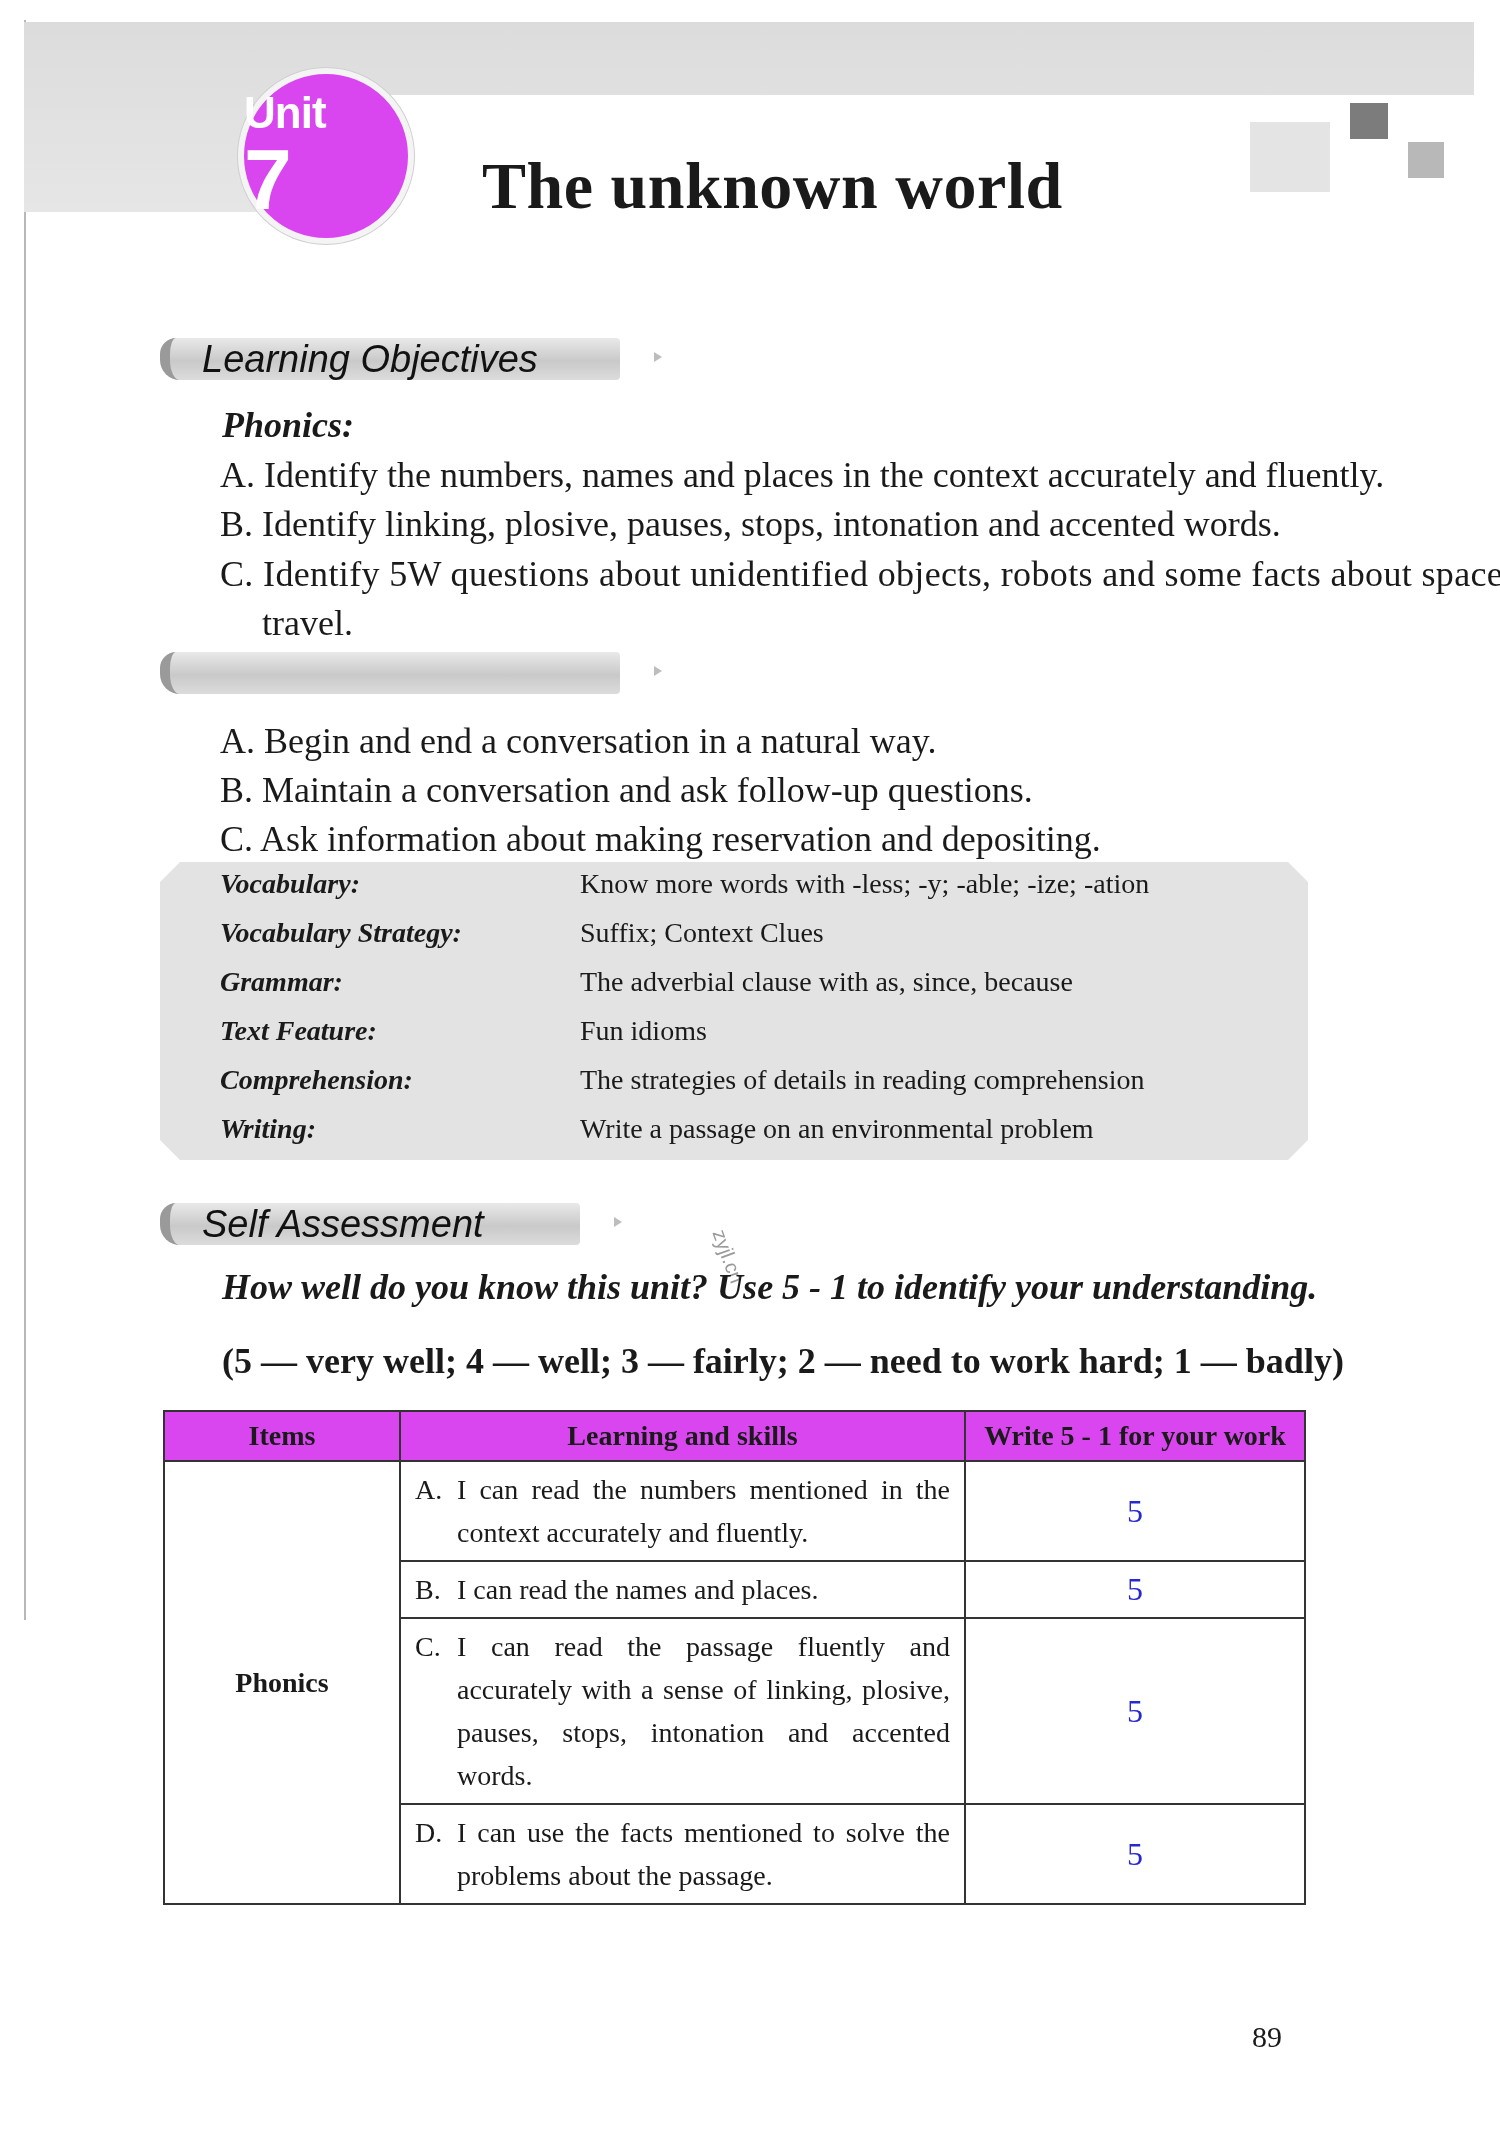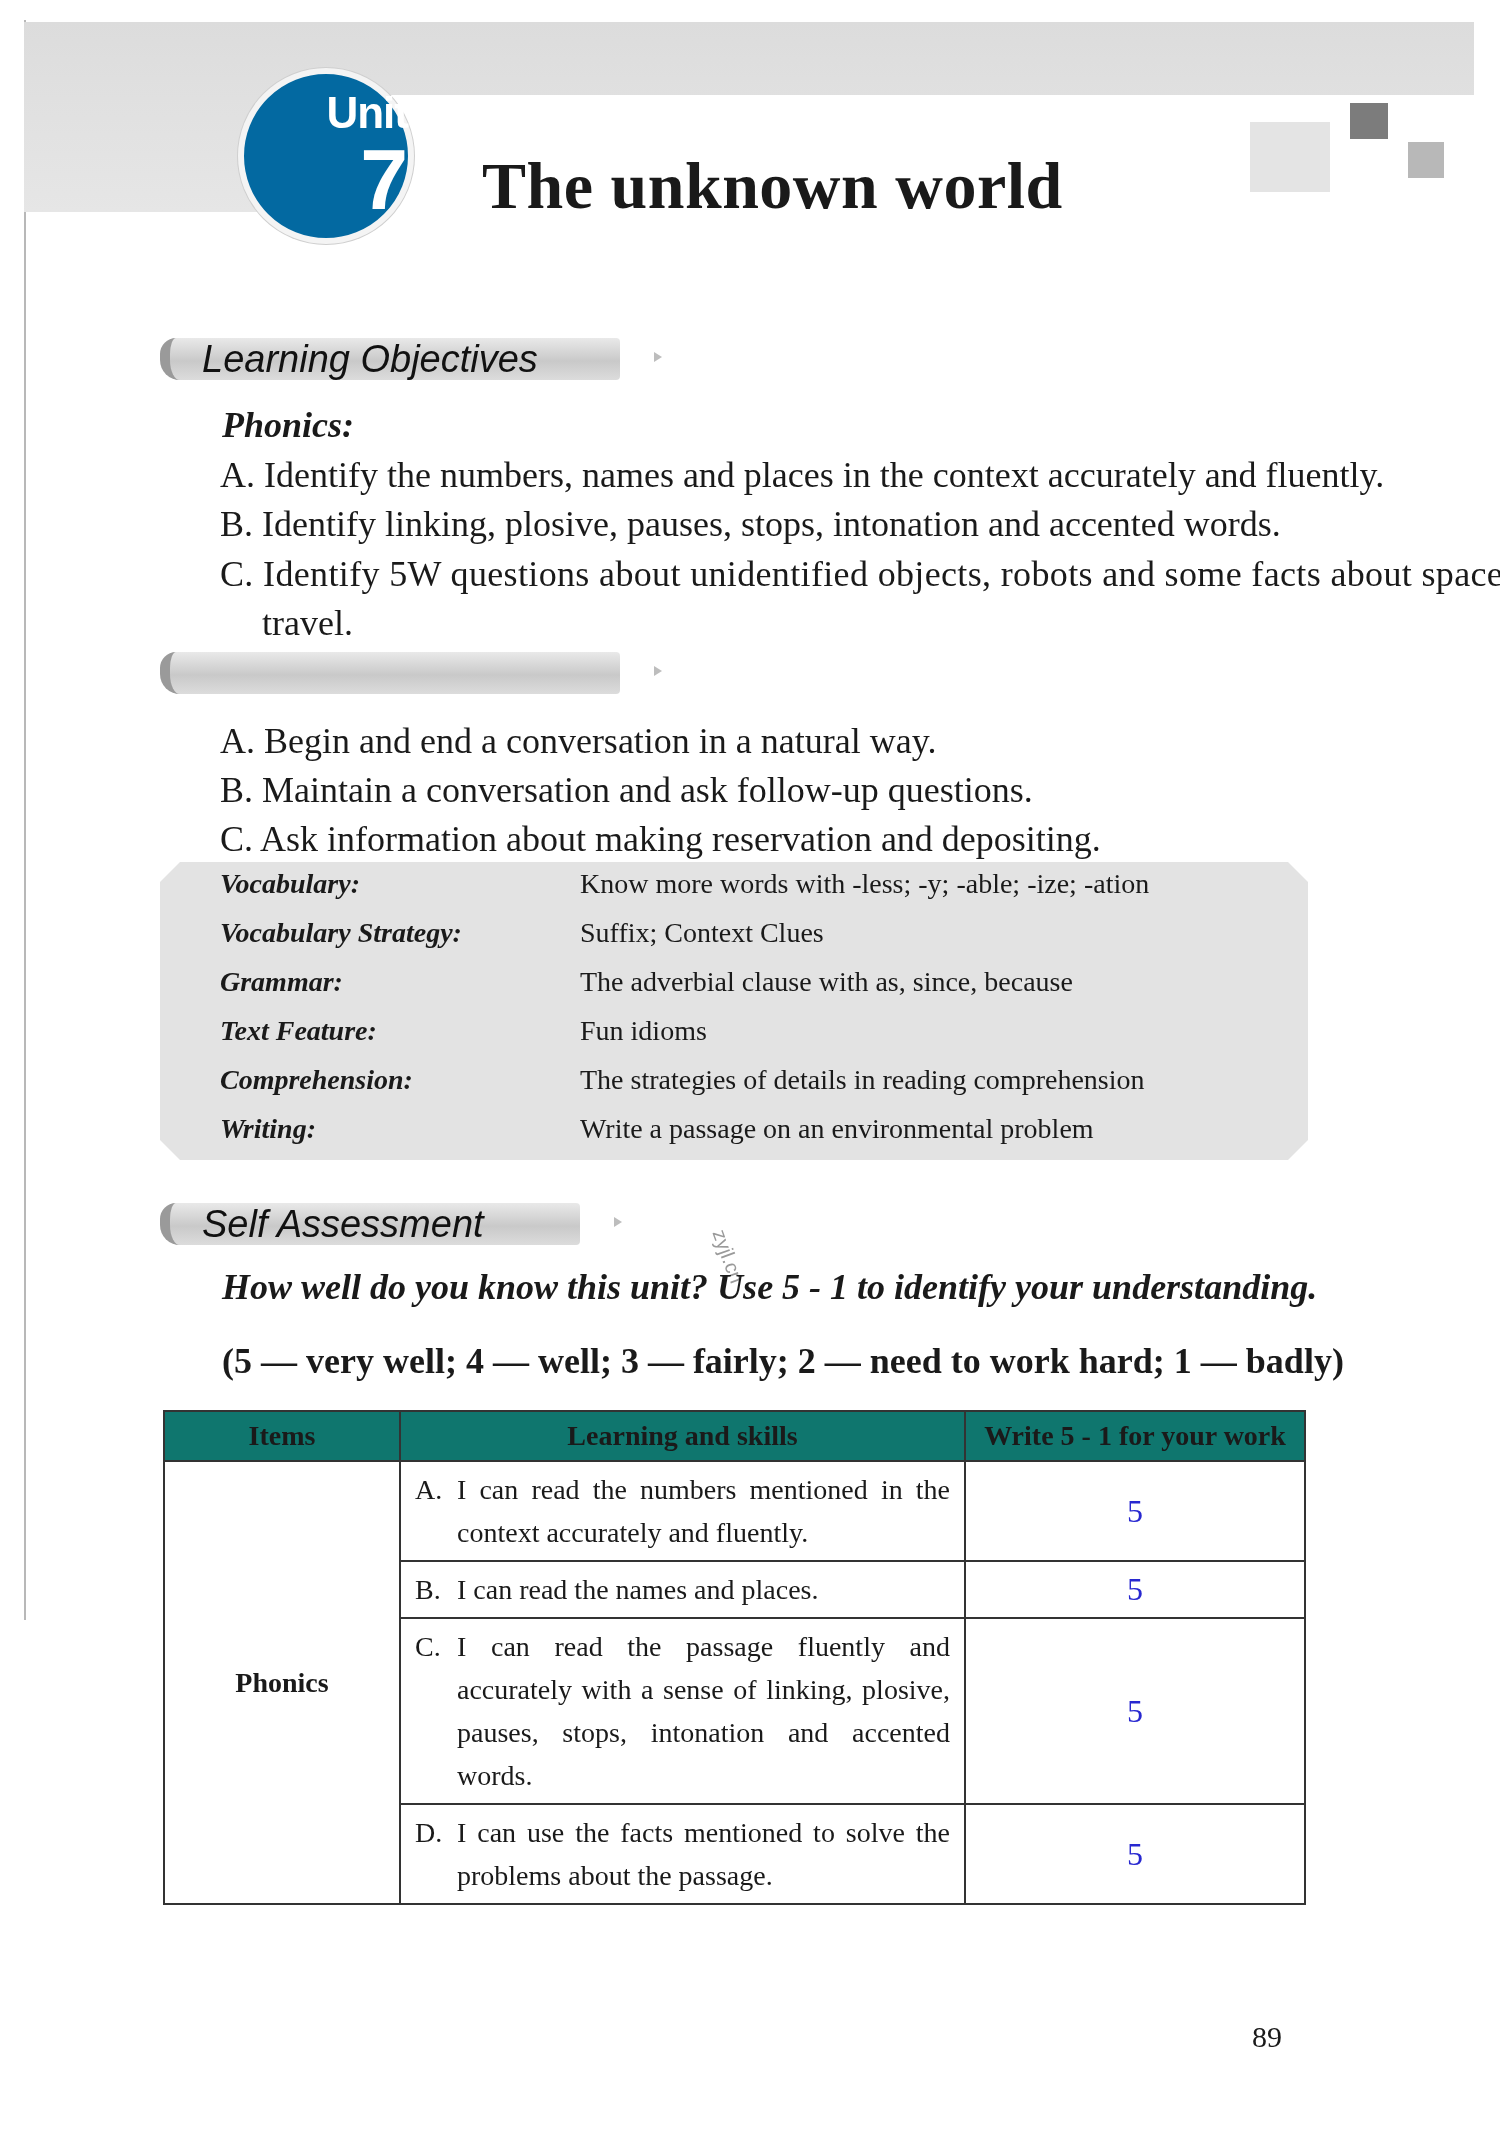--- a/index.html
+++ b/index.html
@@ -4,22 +4,22 @@
 <style>
   html, body { margin:0; padding:0; }
   body { width:1500px; height:2150px; background:#ffffff; position:relative; overflow:hidden;
          font-family:"Liberation Serif", serif; color:#1a1a1a; }
   .scan-edge { position:absolute; left:24px; top:20px; width:2px; height:1600px; background:#b8b8b8; }
   .top-band { position:absolute; left:24px; top:22px; width:1450px; height:190px;
               background:linear-gradient(#dcdcdc,#e6e6e6); }
   .top-white { position:absolute; left:280px; top:95px; width:1200px; height:180px; background:#fff;
                border-top-left-radius:40px; }
   .unit-badge { position:absolute; left:238px; top:68px; width:164px; height:164px; border-radius:50%;
-                background:#0369a1; border:6px solid #f4f4f4; box-shadow:0 0 0 1px #cfcfcf;
-                color:#fff; text-align:right; font-family:"Liberation Sans", sans-serif; font-weight:bold; }
+                background:#d946ef; border:6px solid #f4f4f4; box-shadow:0 0 0 1px #cfcfcf;
+                color:#fff; text-align:left; font-family:"Liberation Sans", sans-serif; font-weight:bold; }
   .unit-word { position:absolute; top:14px; left:0; right:0; font-size:44px; letter-spacing:-1px; }
   .unit-num { position:absolute; top:62px; left:0; right:0; font-size:86px; line-height:86px; }
   .page-title { position:absolute; left:482px; top:148px; font-size:66px; font-weight:bold; letter-spacing:0.5px; }
   .deco { position:absolute; }
   .deco1 { left:1250px; top:122px; width:80px; height:70px; background:#e4e4e4; }
   .deco2 { left:1350px; top:103px; width:38px; height:36px; background:#7c7c7c; }
   .deco3 { left:1408px; top:142px; width:36px; height:36px; background:#b8b8b8; }
 
   .sec-head { position:absolute; height:42px; font-family:"Liberation Sans", sans-serif;
               font-style:italic; font-size:38px; color:#111; display:flex; align-items:center; }
@@ -34,21 +34,21 @@
   .italic-b { font-style:italic; font-weight:bold; }
 
   .grey-box { position:absolute; left:160px; top:862px; width:1148px; height:298px;
               background:#e3e3e3; clip-path:polygon(0 20px,20px 0,calc(100% - 20px) 0,100% 20px,100% calc(100% - 20px),calc(100% - 20px) 100%,20px 100%,0 calc(100% - 20px)); }
   .feat-row { position:absolute; left:220px; font-size:28px; }
   .feat-label { position:absolute; left:0; font-style:italic; font-weight:bold; white-space:nowrap; }
   .feat-value { position:absolute; left:360px; white-space:nowrap; }
 
   table.assess { position:absolute; left:163px; top:1410px; width:1143px; border-collapse:collapse; font-size:28px; }
   table.assess th, table.assess td { border:2px solid #333; }
-  table.assess th { background:#0f766e; height:46px; font-weight:bold; text-align:center; }
+  table.assess th { background:#d946ef; height:46px; font-weight:bold; text-align:center; }
   table.assess td { vertical-align:middle; }
   td.item { text-align:center; font-weight:bold; width:232px;margin-top:8px; }
   td.skill { width:535px; padding:6px 14px 6px 14px; line-height:43px; }
   td.skill .letter { float:left; width:42px; }
   td.skill .body { margin-left:42px; display:block; text-align:justify; }
   td.score { text-align:center; color:#2828d0; font-size:32px; }
   .page-num { position:absolute; left:1252px; top:2020px; font-size:30px; }
   .watermark { position:absolute; left:700px; top:1245px; font-size:20px; color:#9a9a9a; transform:rotate(70deg); font-family:"Liberation Sans", sans-serif; }
 </style>
 </head>

